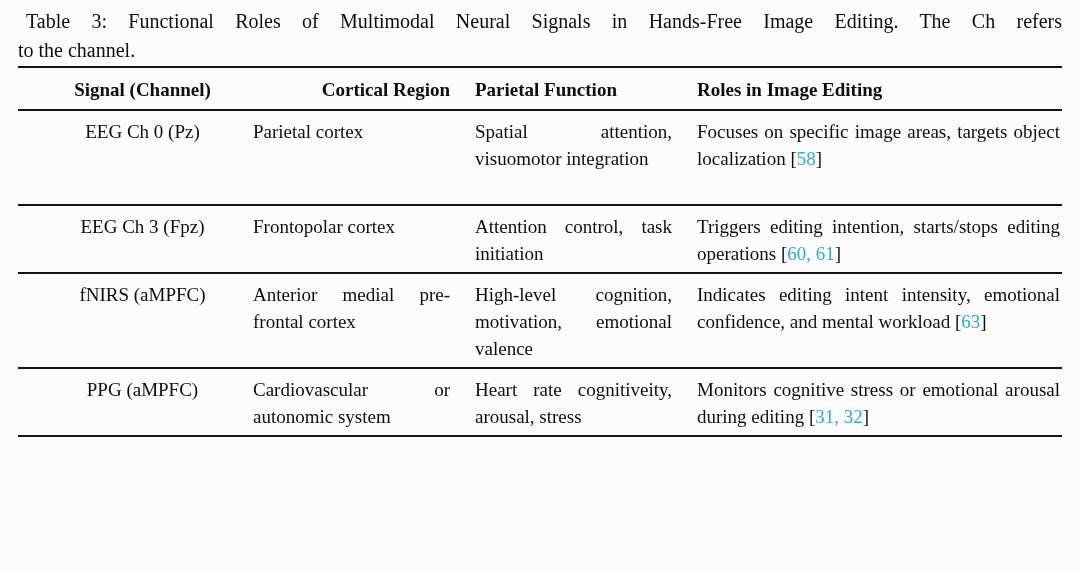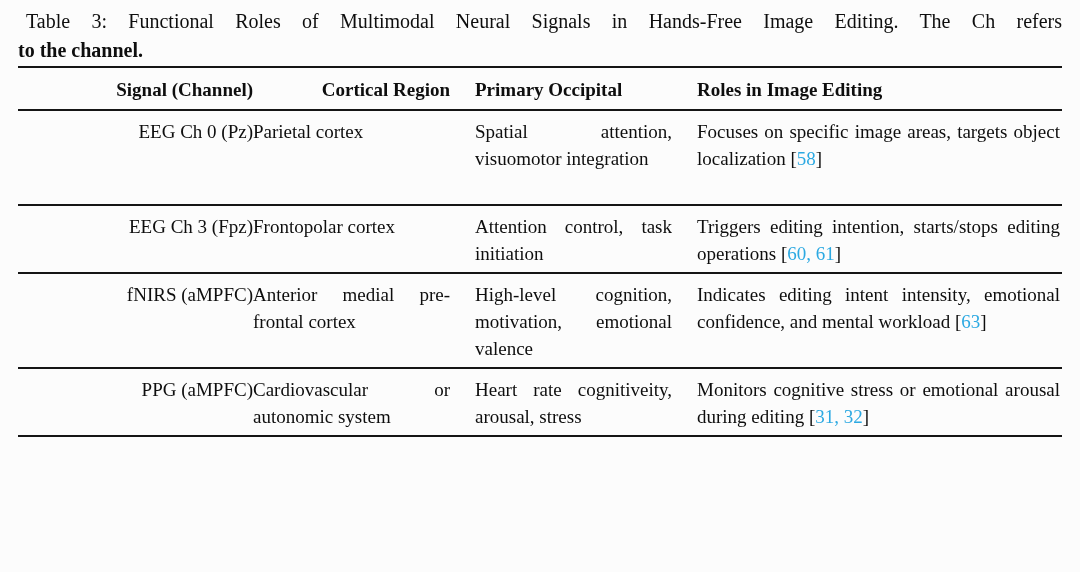--- a/index.html
+++ b/index.html
@@ -22,21 +22,20 @@
     font-size: 20px;
     line-height: 29px;
   }
   .caption-line1 {
     text-align: justify;
     text-align-last: justify;
     margin-left: 8px;
   }
   .caption-line2 {
     text-align: left;
-    font-weight: bold;
   }
   
   table.paper-table {
     margin-top: 1px;
     width: 1044px;
     border-collapse: collapse;
     table-layout: fixed;
     border-top: 2.5px solid #151515;
     border-bottom: 2.5px solid #151515;
     font-size: 19px;
@@ -55,21 +54,21 @@
     vertical-align: middle;
     padding: 8px 0 6px 0;
     height: 27px;
   }
   td {
     vertical-align: top;
     padding: 7px 0 5px 0;
     text-align: justify;
     hyphens: manual;
   }
-  th.col-signal, td.col-signal { padding-left: 14px; text-align: right; }
+  th.col-signal, td.col-signal { padding-left: 14px; text-align: center; }
   td.col-region   { padding-right: 25px; }
   th.col-region   { padding-right: 25px; text-align: right; }
   td.col-function { padding-right: 25px; }
   th.col-function { padding-right: 25px; }
   td.col-roles    { padding-right: 2px; }
   tr.row-h3 td { height: 81px; }  
   tr.row-h2 td { height: 54px; }  
   .cite {
     color: var(--cite-color, #2CA9E2);
     cursor: pointer;
@@ -89,21 +88,21 @@
     <colgroup>
       <col class="c1">
         <col class="c2">
         <col class="c3">
         <col class="c4">
     </colgroup>
     <thead>
       <tr>
         <th class="col-signal">Signal (Channel)</th>
         <th class="col-region">Cortical Region</th>
-        <th class="col-function">Primary Occipital</th>
+        <th class="col-function">Parietal Function</th>
         <th class="col-roles">Roles in Image Editing</th>
       </tr>
     </thead>
     <tbody id="table-body">
   <tr class="data-row row-h3">
     <td class="col-signal">EEG Ch 0 (Pz)</td>
     <td class="col-region">Parietal cortex</td>
     <td class="col-function">Spatial attention, visuomotor integra­tion</td>
     <td class="col-roles"><span>Focuses on specific image areas, tar­gets object localization</span><span> [</span><span class="cite">58</span><span>]</span></td>
   </tr>

